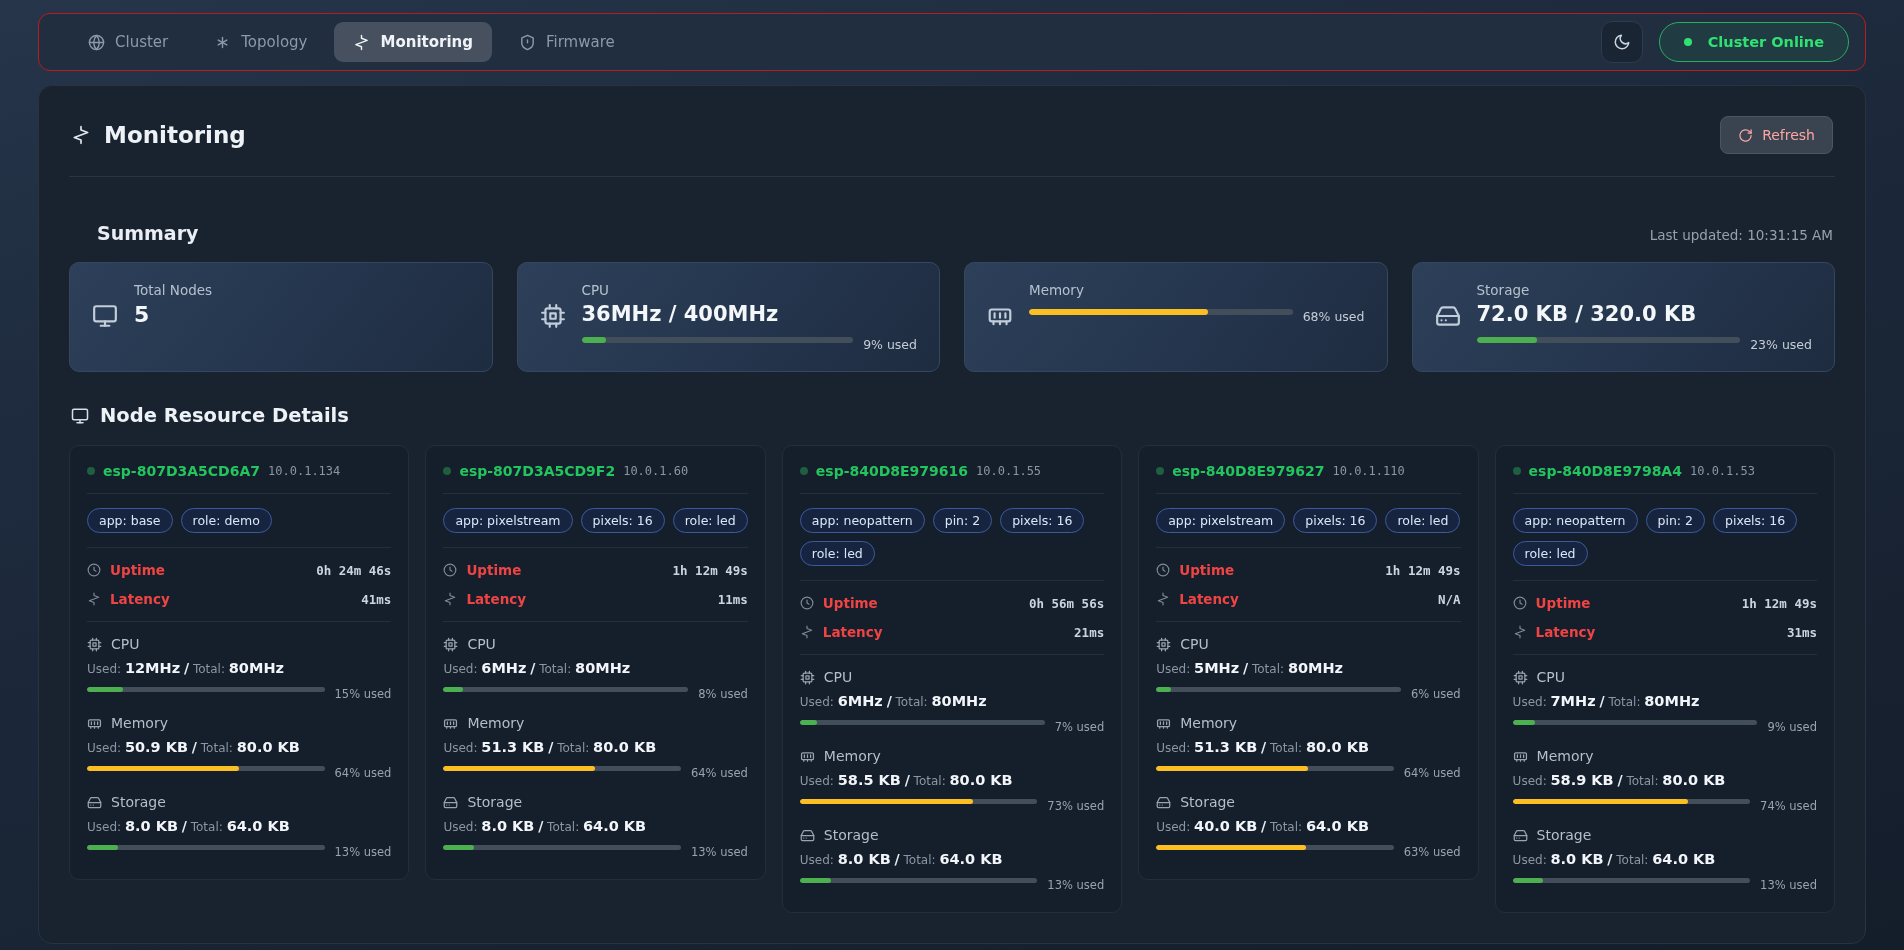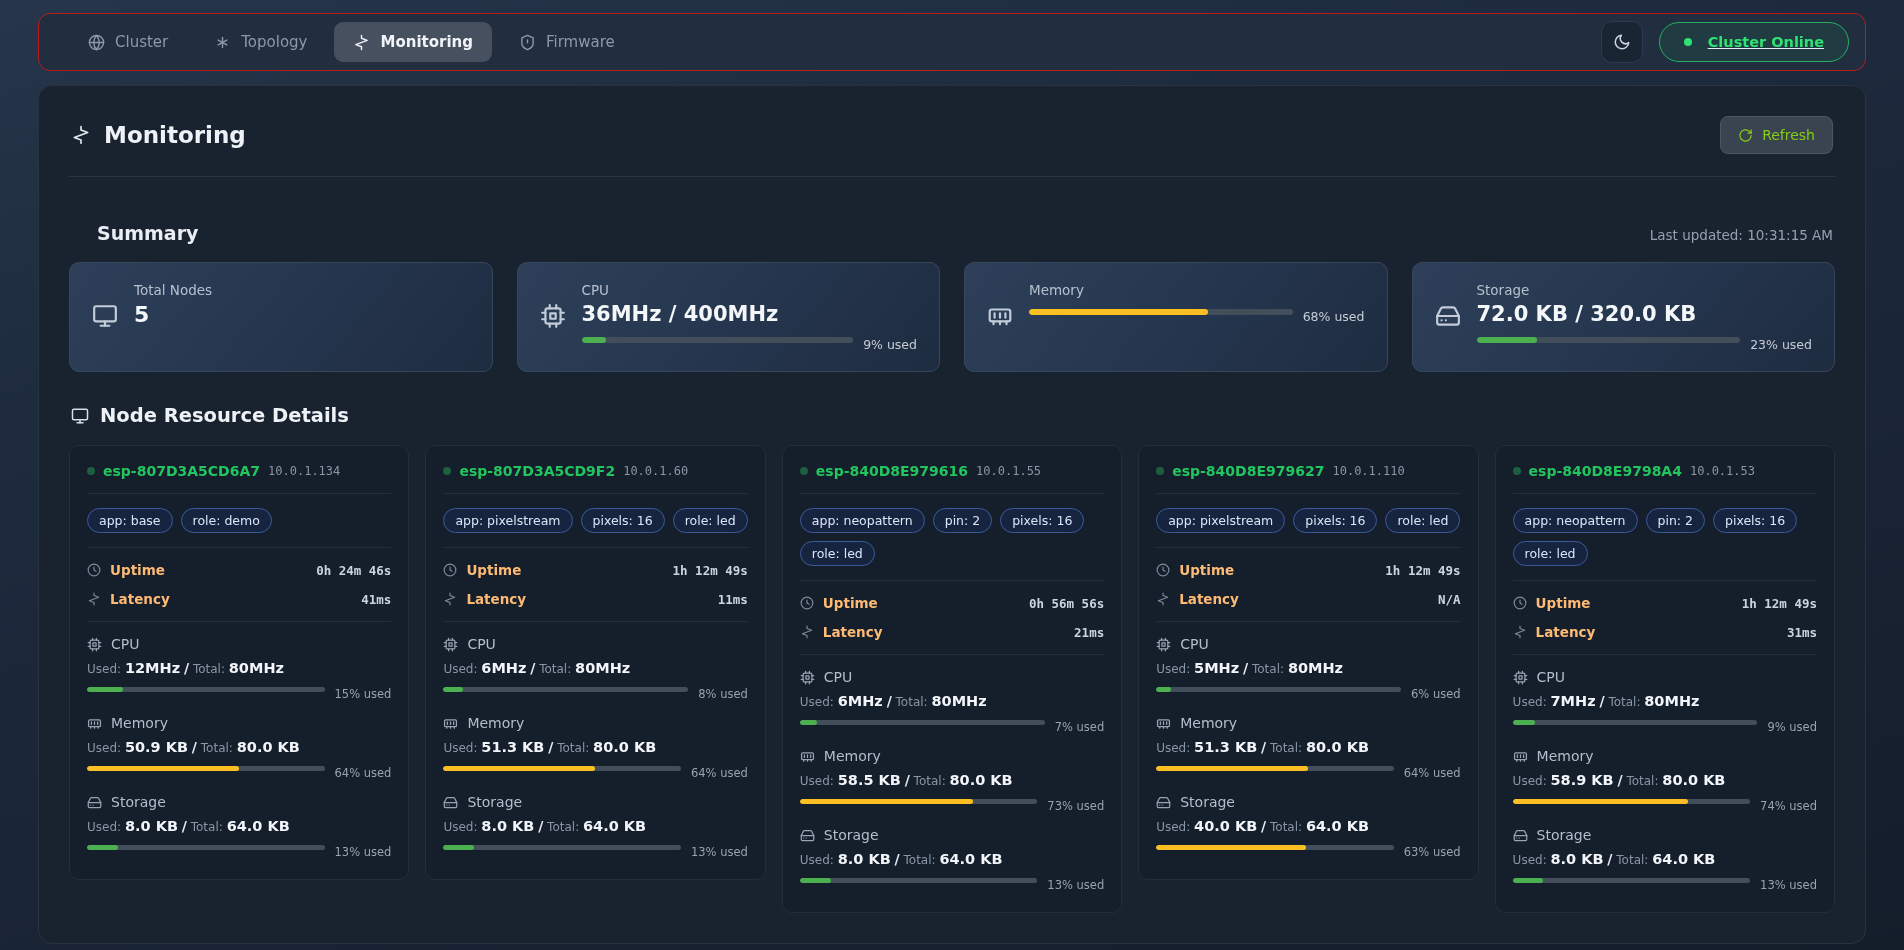--- a/index.html
+++ b/index.html
@@ -31,37 +31,37 @@
     width: 42px; height: 42px; border-radius: 11px;
     background: #1a2534; border: 1px solid #2c3b4d;
     display: flex; align-items: center; justify-content: center;
     color: #cdd6df; cursor: pointer;
   }
   .theme-btn .ic { width: 18px; height: 18px; }
   .badge {
     display: flex; align-items: center; gap: 16px;
     padding: 11px 24px; border-radius: 999px;
     border: 1px solid #27b05f; background: rgba(39, 176, 95, 0.10);
-    font-weight: bold; font-size: 14.5px; cursor: pointer; text-decoration: underline;
+    font-weight: bold; font-size: 14.5px; cursor: pointer;
   }
   .badge-dot { width: 8px; height: 8px; border-radius: 50%; }
 
   
   .panel {
     margin: 14px 38px 0;
     background: #19232f; border: 1px solid #28333f; border-radius: 14px;
     padding: 26px 30px 30px;
   }
   .panel-head { display: flex; align-items: center; padding: 4px 2px 22px; }
   .title { display: flex; align-items: center; gap: 13px; font-size: 23px; font-weight: bold; color: #eef2f7; }
   .title .ic { width: 20px; height: 20px; color: #e3e8ee; }
   .refresh-btn {
     margin-left: auto; display: flex; align-items: center; gap: 9px;
     background: #3a4450; border: 1px solid #4a5663; border-radius: 8px;
-    color: #84cc16; font-size: 14px; padding: 10px 17px; cursor: pointer;
+    color: #fca5a5; font-size: 14px; padding: 10px 17px; cursor: pointer;
   }
   .refresh-btn .ic { width: 15px; height: 15px; }
   .head-divider { height: 1px; background: #2a3542; margin-bottom: 20px; }
 
   
   .summary-head { display: flex; align-items: baseline; margin: 2px 2px 18px; }
   .h2 { font-size: 19px; font-weight: bold; color: #eaeef4; margin-left: 26px; }
   .last-updated { margin-left: auto; color: #95a1b0; font-size: 13.5px; margin-top: 30px; }
   .summary-grid { display: grid; grid-template-columns: repeat(4, 1fr); gap: 24px; margin-bottom: 32px; }
   .scard {
@@ -87,21 +87,21 @@
   .ndot { width: 6px; height: 6px; border-radius: 50%; background: #35d57c; border: 4px solid #1d5f3e; }
   .nname { font-weight: bold; font-size: 14px; color: #22c55e; white-space: nowrap; }
   .nip { font-family: "DejaVu Sans Mono", "Liberation Mono", monospace; font-size: 12px; color: #8a96a4; white-space: nowrap; overflow: hidden; }
   .ndiv { height: 1px; background: #242f3d; margin: 14px 0; }
   .tags { display: flex; flex-wrap: wrap; gap: 8px; }
   .tag {
     background: #17243f; border: 1px solid #3c5a9b; color: #dbe6f8;
     font-size: 12.5px; padding: 4px 11px; border-radius: 999px; white-space: nowrap;
   }
   .kv { display: flex; align-items: center; margin: 13px 0; }
-  .klabel { display: flex; align-items: center; gap: 9px; color: #fdba74; font-weight: bold; font-size: 13.5px; }
+  .klabel { display: flex; align-items: center; gap: 9px; color: #ef4444; font-weight: bold; font-size: 13.5px; }
   .kv .ic { width: 14px; height: 14px; color: #7e8b9a; }
   .kval { margin-left: auto; font-family: "DejaVu Sans Mono", "Liberation Mono", monospace; font-weight: bold; font-size: 12.5px; color: #ccd5df; white-space: nowrap; }
   .res { margin-top: 14px; }
   .res-label { display: flex; align-items: center; gap: 9px; color: #b3bfcc; font-size: 14px; }
   .res-label .ic { width: 15px; height: 15px; color: #97a4b2; }
   .res-line { margin: 8px 0 9px; font-size: 12px; color: #8a96a4; white-space: nowrap; }
   .res-line b { color: #f2f5f9; font-size: 14.5px; font-weight: bold; }
   .res-line .sep { color: #e7ecf2; font-weight: bold; font-size: 14px; }
   .res .bar { height: 5px; }
   .res .pct { font-size: 11.5px; color: #98a3b0; }

